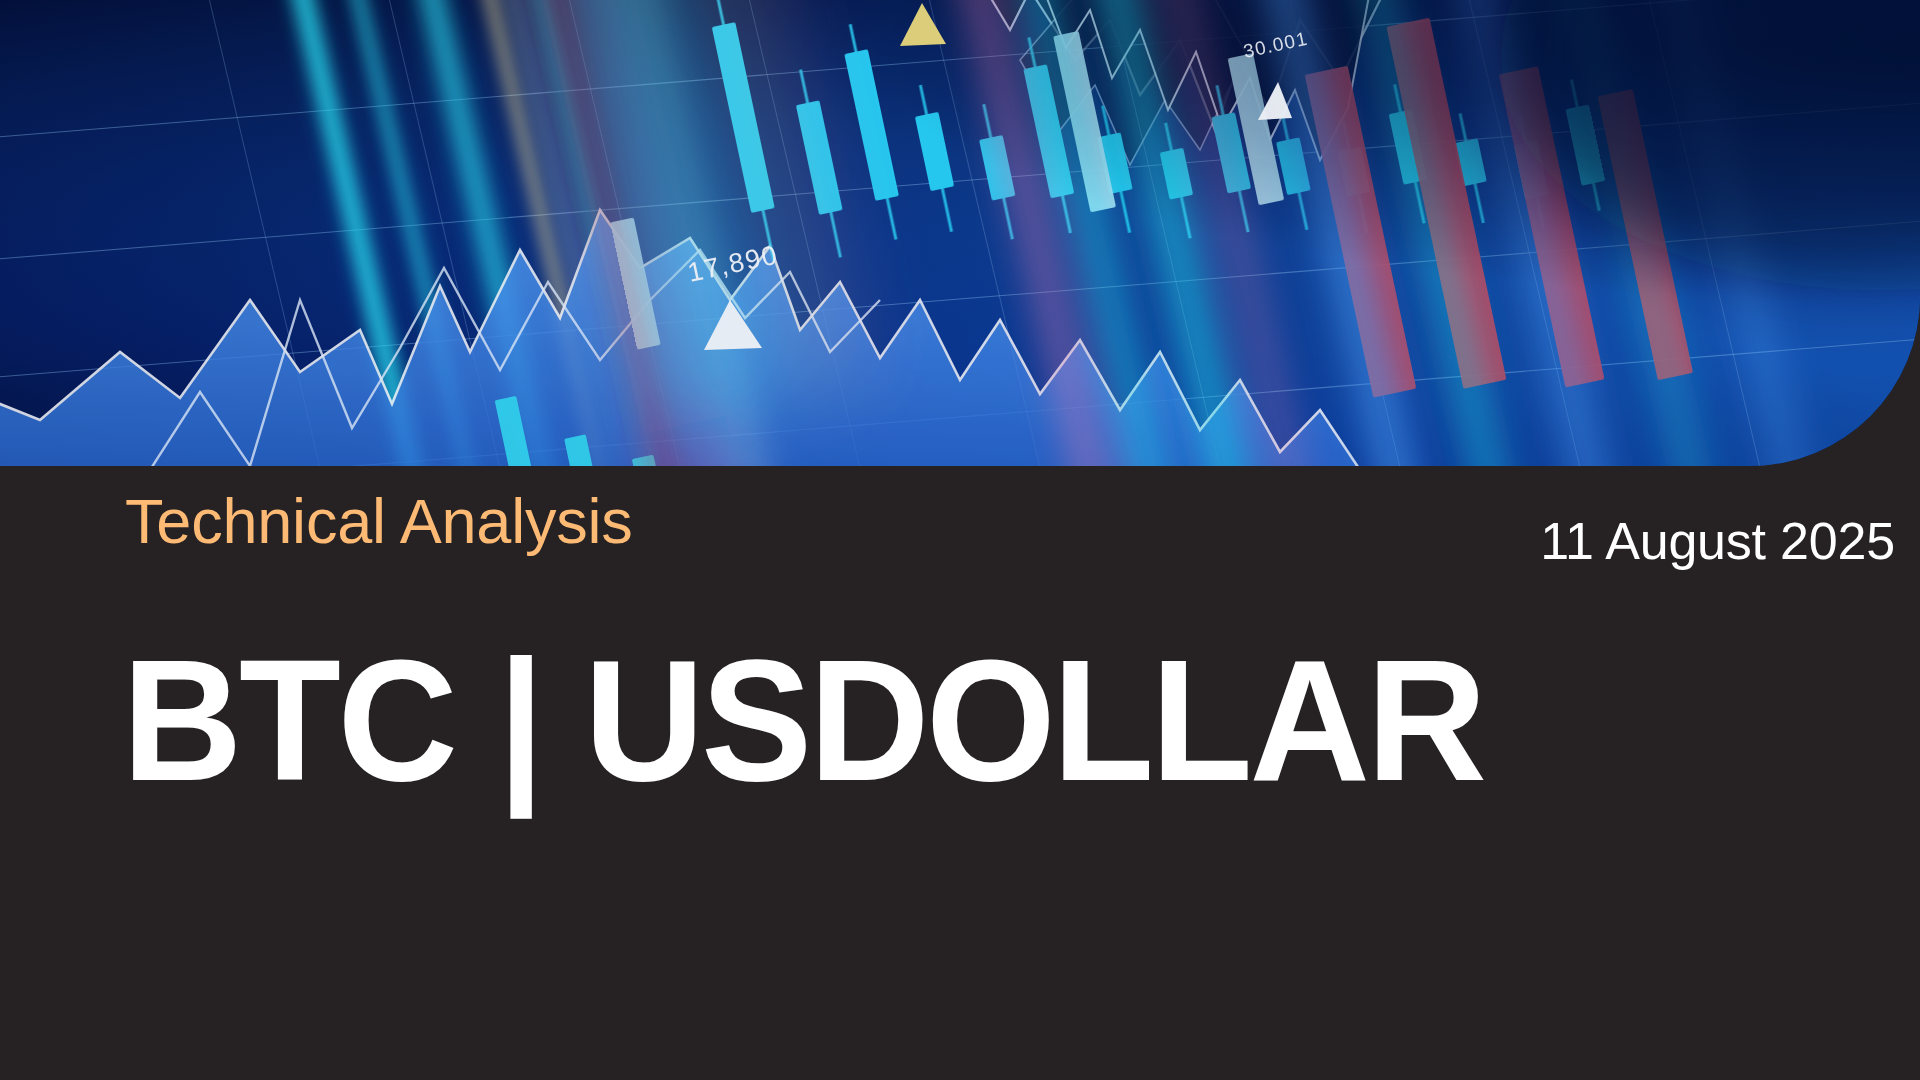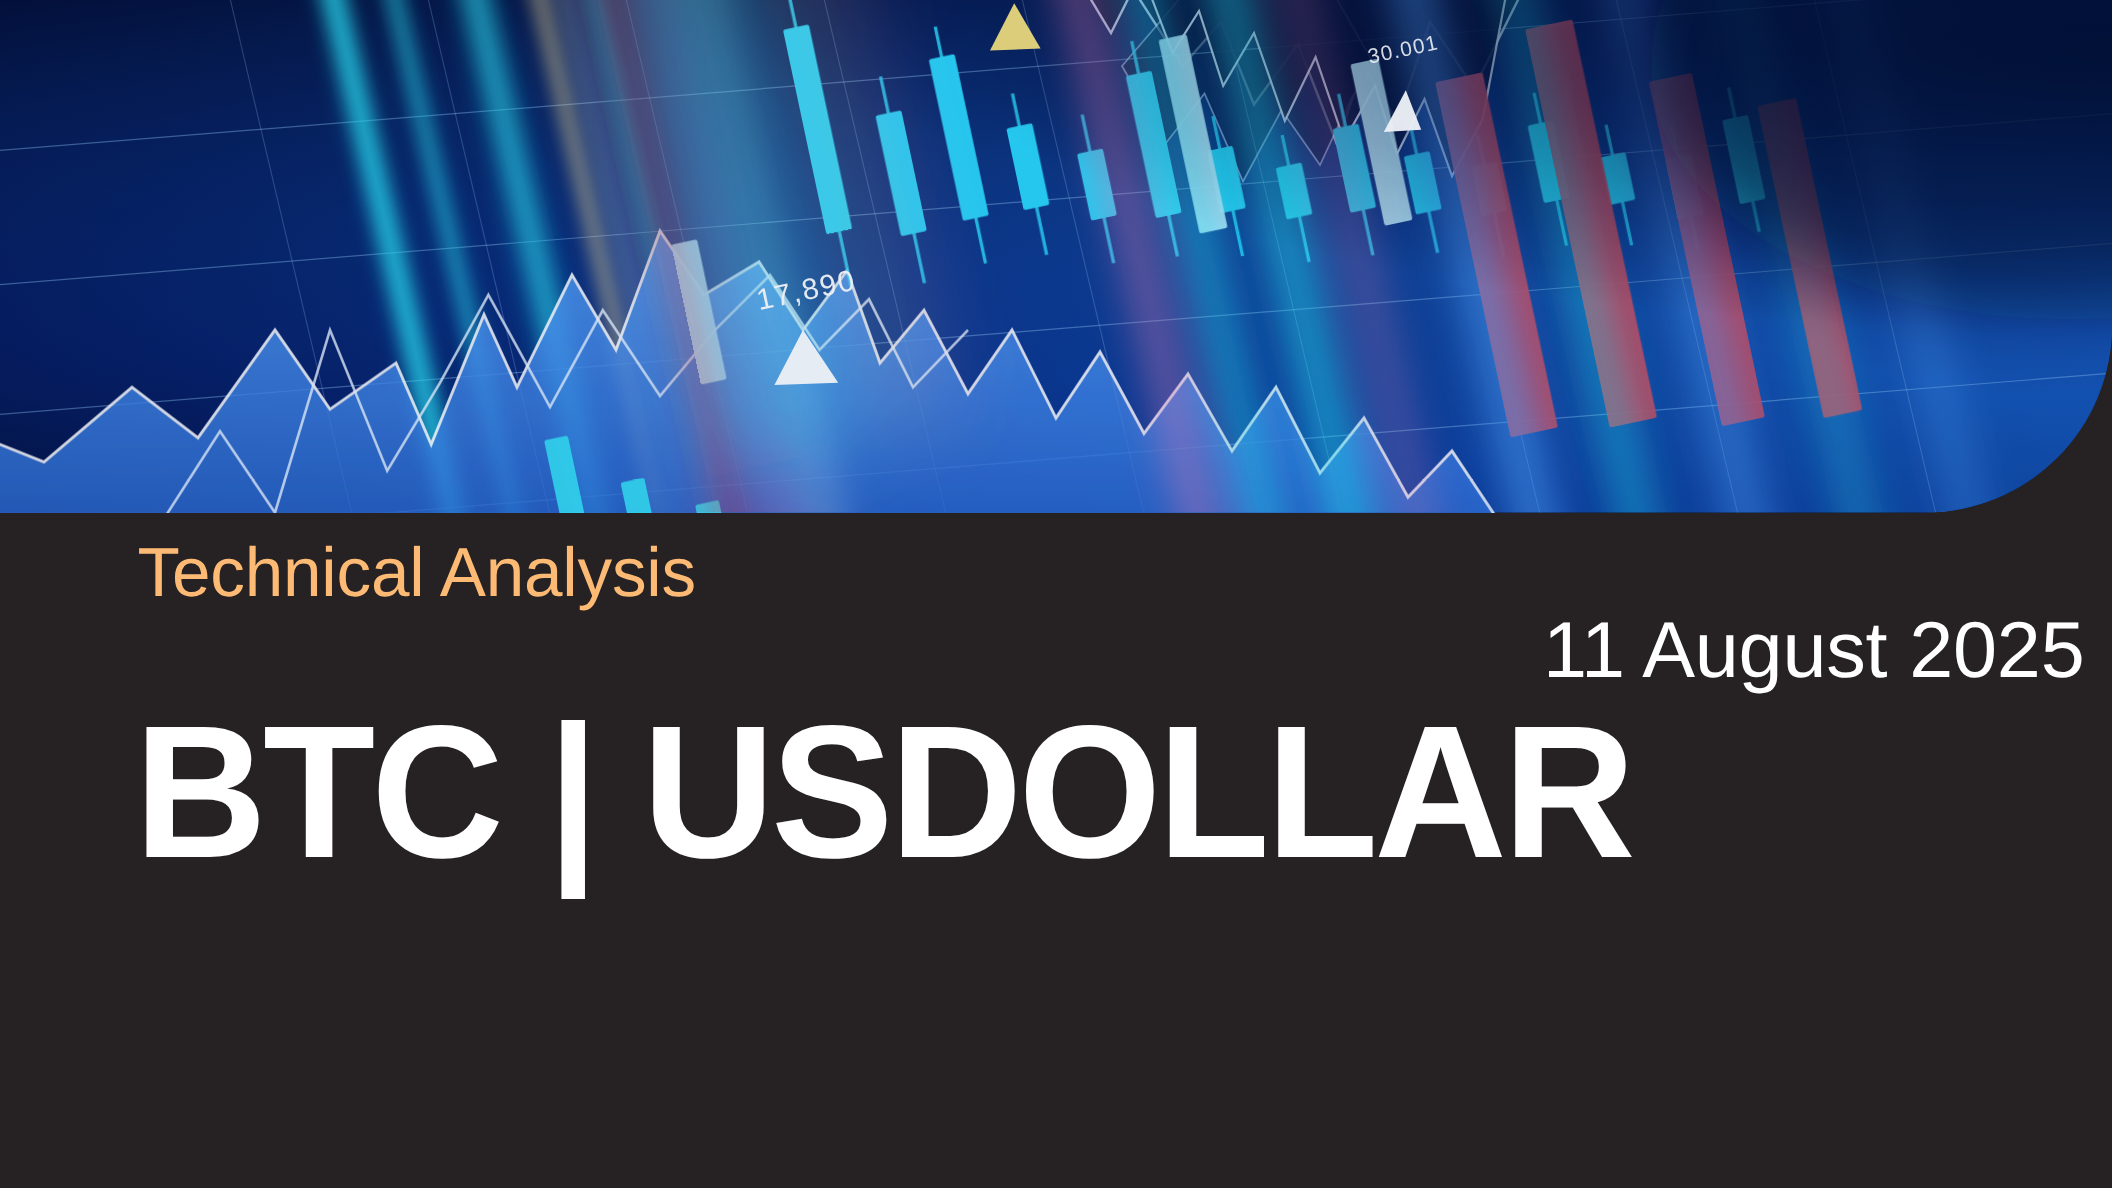--- a/index.html
+++ b/index.html
@@ -38,28 +38,27 @@
     font-weight:400;
     color:#fdba74;
     letter-spacing:-0.2px;
     line-height:1;
     white-space:nowrap;
   }
 
   .date {
     position:absolute;
     right:25px; top:515px;
-    font-size:72px;
+    font-size:52px;
     font-weight:400;
     color:#ffffff;
     letter-spacing:-0.2px;
     line-height:1;
     white-space:nowrap;
     text-align:right;
-    margin-top:40px;
   }
 
   .headline {
     position:absolute;
     left:122px; top:634px;
     font-size:172px;
     font-weight:700;
     color:#ffffff;
     letter-spacing:-3.5px;
     line-height:1;

